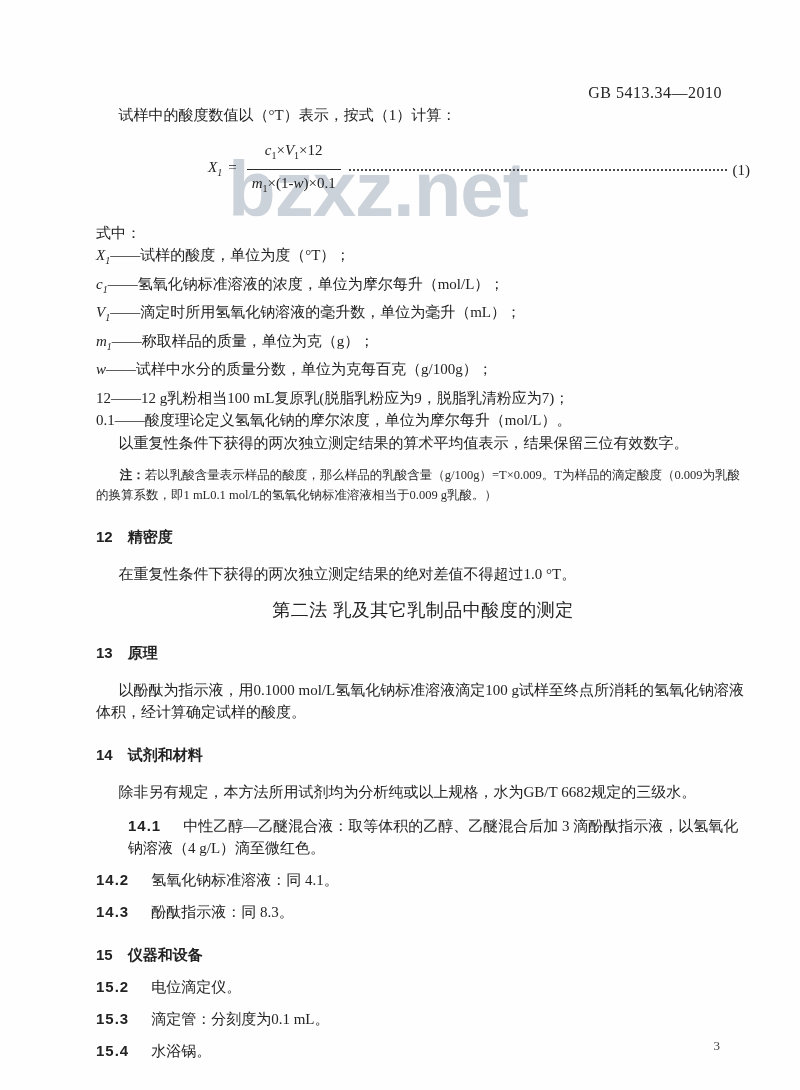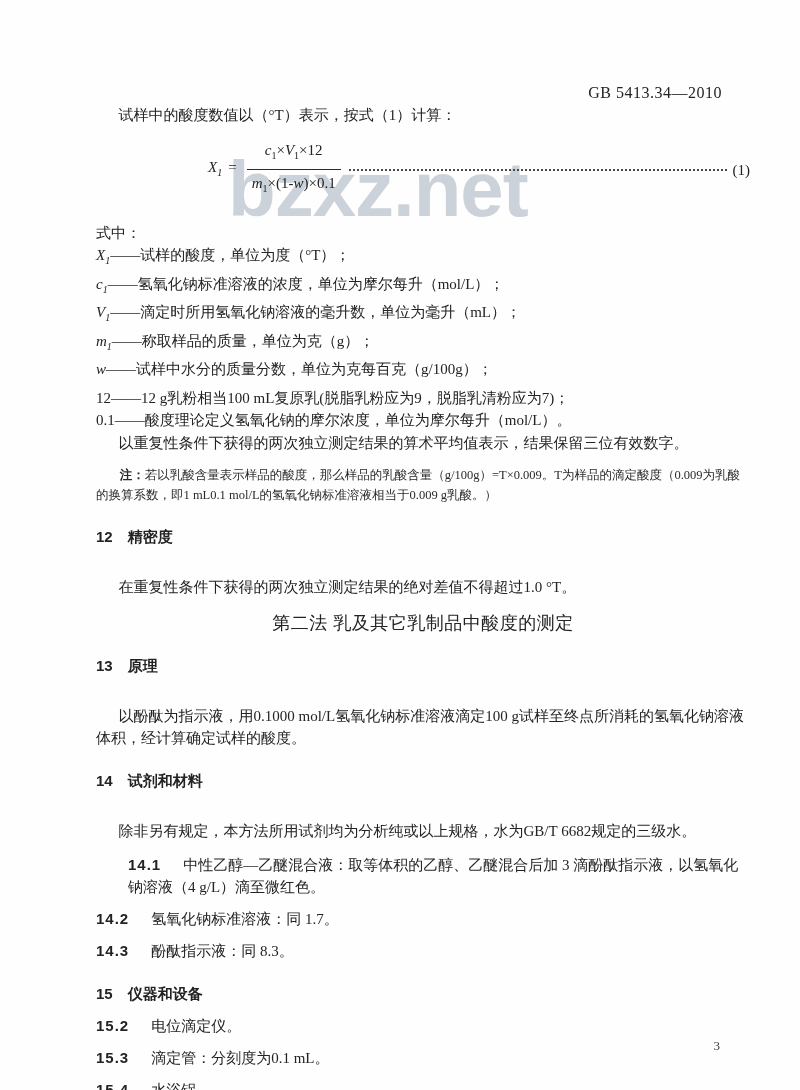--- a/index.html
+++ b/index.html
@@ -42,21 +42,21 @@
   .def-closing { text-indent:1.5em; }
 
   .note { margin-top:11px; font-size:12.5px; line-height:20px; text-indent:1.9em; color:#2a2a2a; }
   .note b { font-family:"Liberation Sans",sans-serif; font-weight:bold; }
 
   .sec-heading {
     font-family:"Liberation Sans","DejaVu Sans",sans-serif;
     font-weight:bold; font-size:15px; margin-top:21px;
   }
   .sec-heading .sec-num { margin-right:15px; }
-  .sec-body { margin-top:28px; text-indent:1.5em; }
+  .sec-body { margin-top:15px; text-indent:1.5em; }
 
   .method-heading {
     font-family:"Liberation Sans","DejaVu Sans",sans-serif;
     font-weight:normal; font-size:18px; text-align:center;
     margin-top:14px; letter-spacing:0.5px;
   }
 
   .subsec { margin-top:10px; }
   .subsec .subnum {
     font-family:"Liberation Sans","DejaVu Sans",sans-serif;
@@ -108,21 +108,21 @@
 
     <h2 class="method-heading">第二法 乳及其它乳制品中酸度的测定</h2>
 
     <h3 class="sec-heading"><span class="sec-num">13</span><span>原理</span></h3>
     <p class="sec-body">以酚酞为指示液，用0.1000 mol/L氢氧化钠标准溶液滴定100 g试样至终点所消耗的氢氧化钠溶液体积，经计算确定试样的酸度。</p>
 
     <h3 class="sec-heading"><span class="sec-num">14</span><span>试剂和材料</span></h3>
     <p class="sec-body">除非另有规定，本方法所用试剂均为分析纯或以上规格，水为GB/T 6682规定的三级水。</p>
 
     <p class="subsec subsec-gap"><span class="subnum">14.1</span><span>中性乙醇—乙醚混合液：取等体积的乙醇、乙醚混合后加 3 滴酚酞指示液，以氢氧化钠溶液（4 g/L）滴至微红色。</span></p>
-    <p class="subsec"><span class="subnum">14.2</span><span>氢氧化钠标准溶液：同 1.7。</span></p>
+    <p class="subsec"><span class="subnum">14.2</span><span>氢氧化钠标准溶液：同 4.1。</span></p>
     <p class="subsec"><span class="subnum">14.3</span><span>酚酞指示液：同 8.3。</span></p>
 
     <h3 class="sec-heading"><span class="sec-num">15</span><span>仪器和设备</span></h3>
 
     <p class="subsec"><span class="subnum">15.2</span><span>电位滴定仪。</span></p>
     <p class="subsec"><span class="subnum">15.3</span><span>滴定管：分刻度为0.1 mL。</span></p>
     <p class="subsec"><span class="subnum">15.4</span><span>水浴锅。</span></p>
 
   </div>
 

